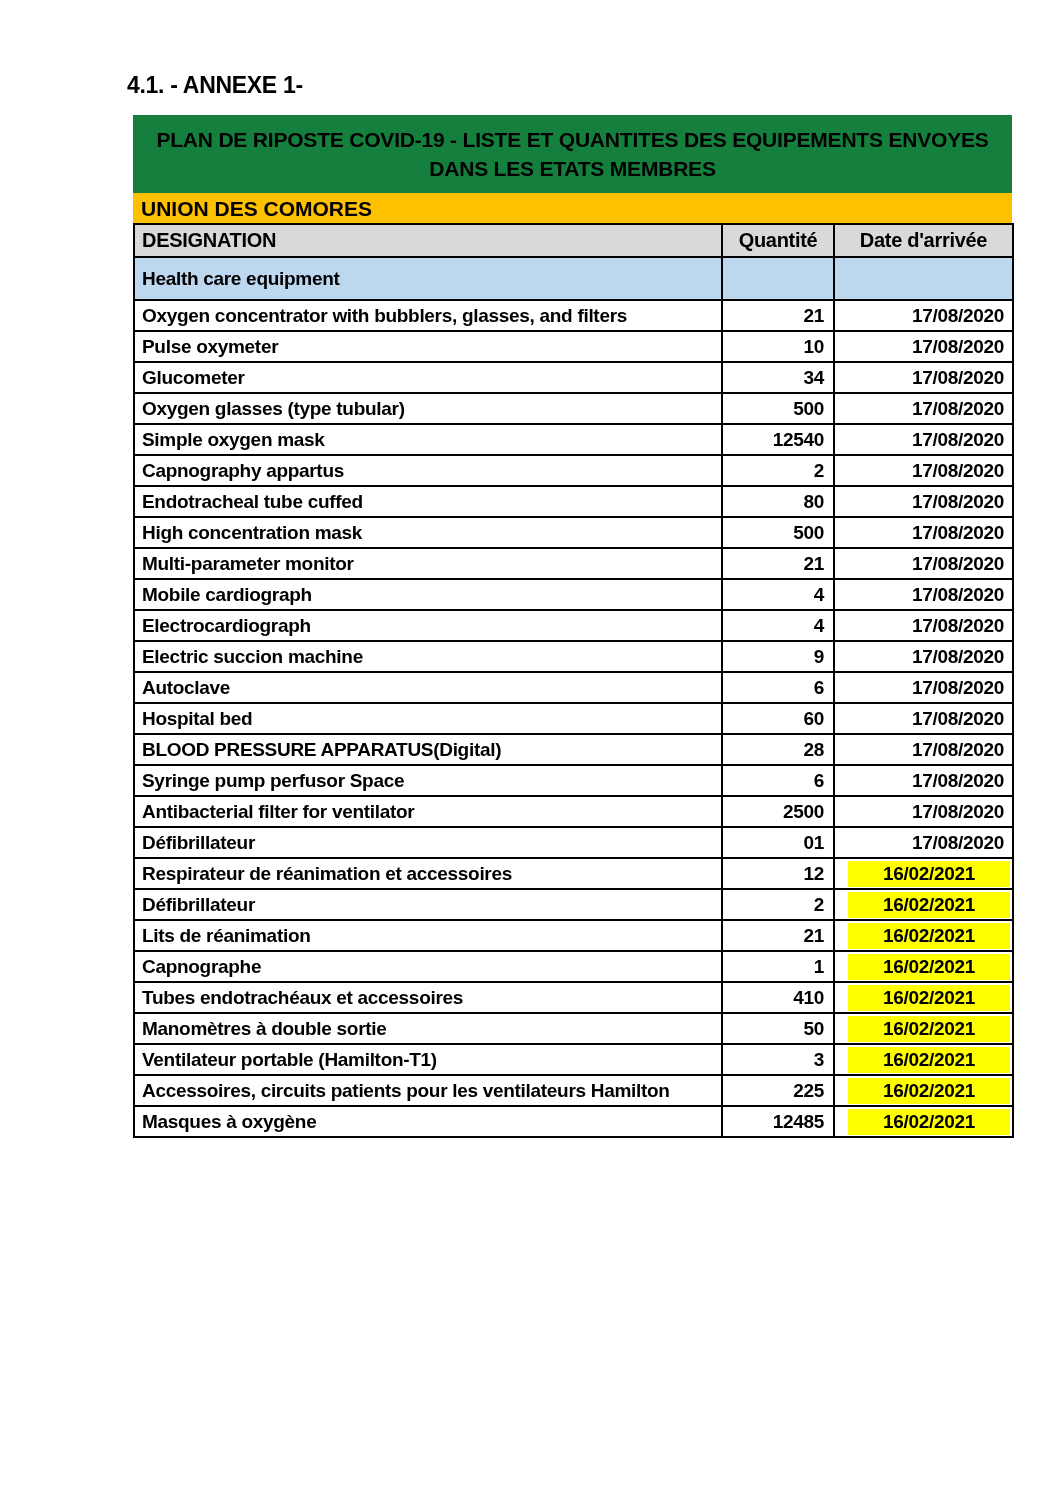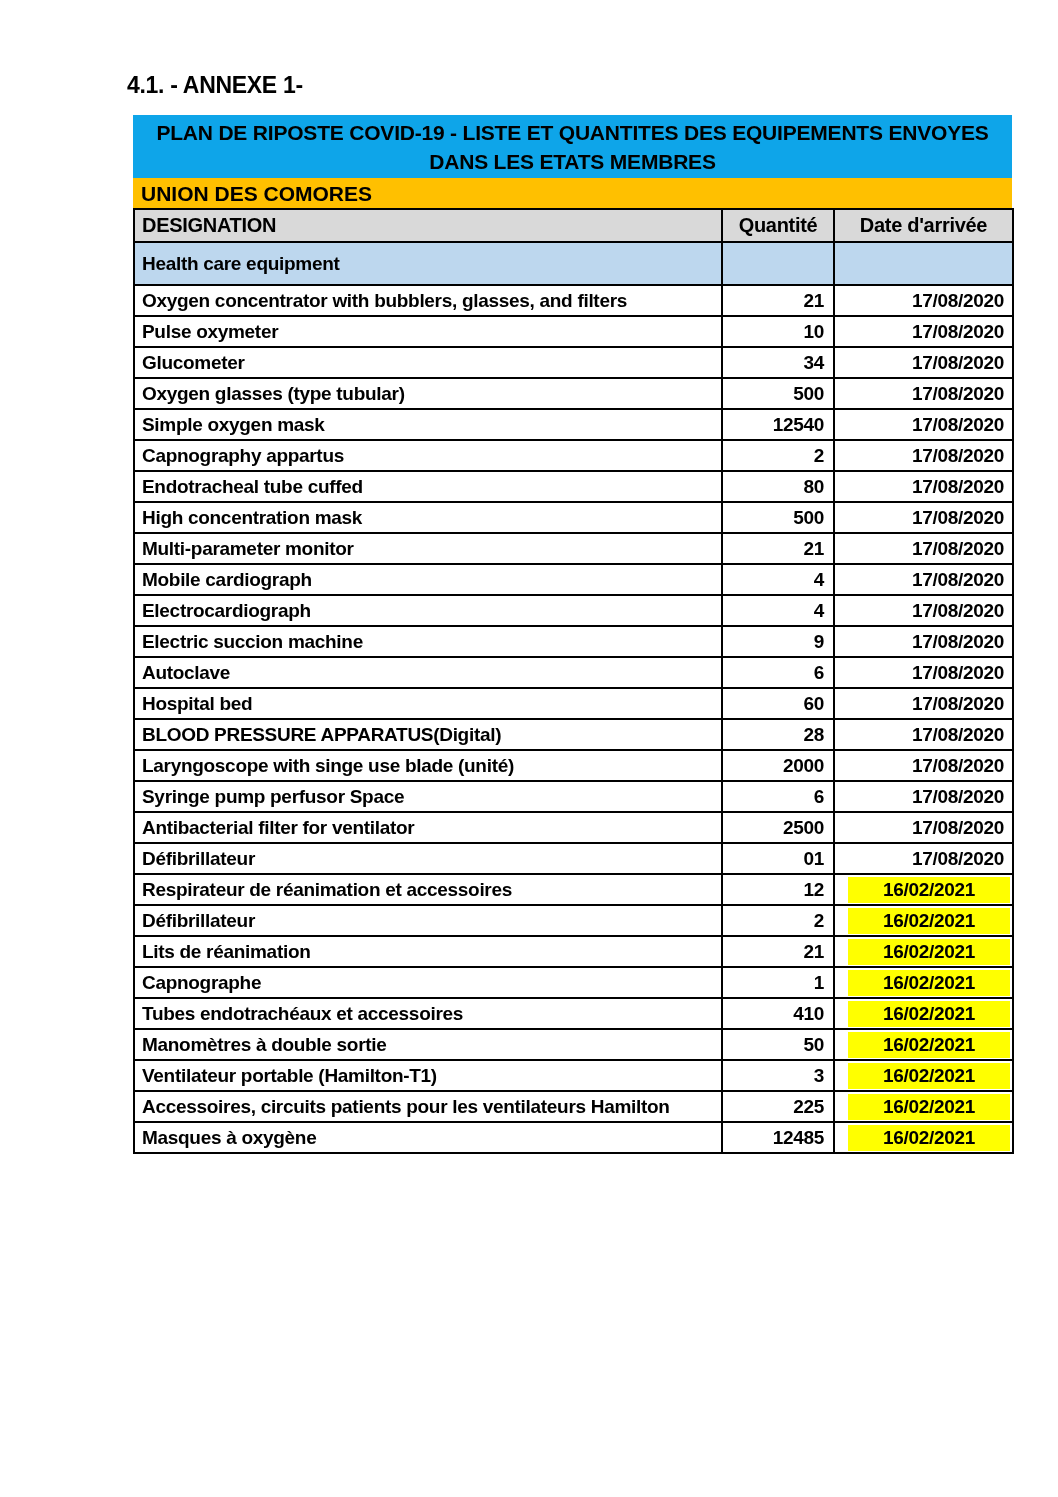--- a/index.html
+++ b/index.html
@@ -11,27 +11,27 @@
     position:relative;
   }
   .annex-heading {
     position:absolute; left:127px; top:72px;
     font-size:23px; letter-spacing:-0.3px;
   }
   .doc {
     position:absolute; left:133px; top:115px; width:879px;
   }
   .title-bar {
-    background:#0ea5e9;
+    background:#15803d;
     min-height:63px;
     display:flex; flex-direction:column; justify-content:center;
     text-align:center;
     font-size:21px; line-height:29px;
     letter-spacing:-0.2px;
-    padding:2px 4px;
+    padding:10px 4px;
   }
   .region-bar {
     background:#FFC000;
     height:30px; line-height:31px;
     padding-left:8px;
     font-size:21px;
   }
   table {
     width:879px;
     border-collapse:collapse;
@@ -202,27 +202,20 @@
           </td>
         </tr>
         <tr>
           <td class="designation">BLOOD PRESSURE APPARATUS(Digital)</td>
           <td class="qty">28</td>
           <td class="date-cell">
             <div class="date-box">17/08/2020</div>
           </td>
         </tr>
         <tr>
-          <td class="designation">Laryngoscope with singe use blade (unité)</td>
-          <td class="qty">2000</td>
-          <td class="date-cell">
-            <div class="date-box">17/08/2020</div>
-          </td>
-        </tr>
-        <tr>
           <td class="designation">Syringe pump perfusor Space</td>
           <td class="qty">6</td>
           <td class="date-cell">
             <div class="date-box">17/08/2020</div>
           </td>
         </tr>
         <tr>
           <td class="designation">Antibacterial filter for ventilator</td>
           <td class="qty">2500</td>
           <td class="date-cell">

